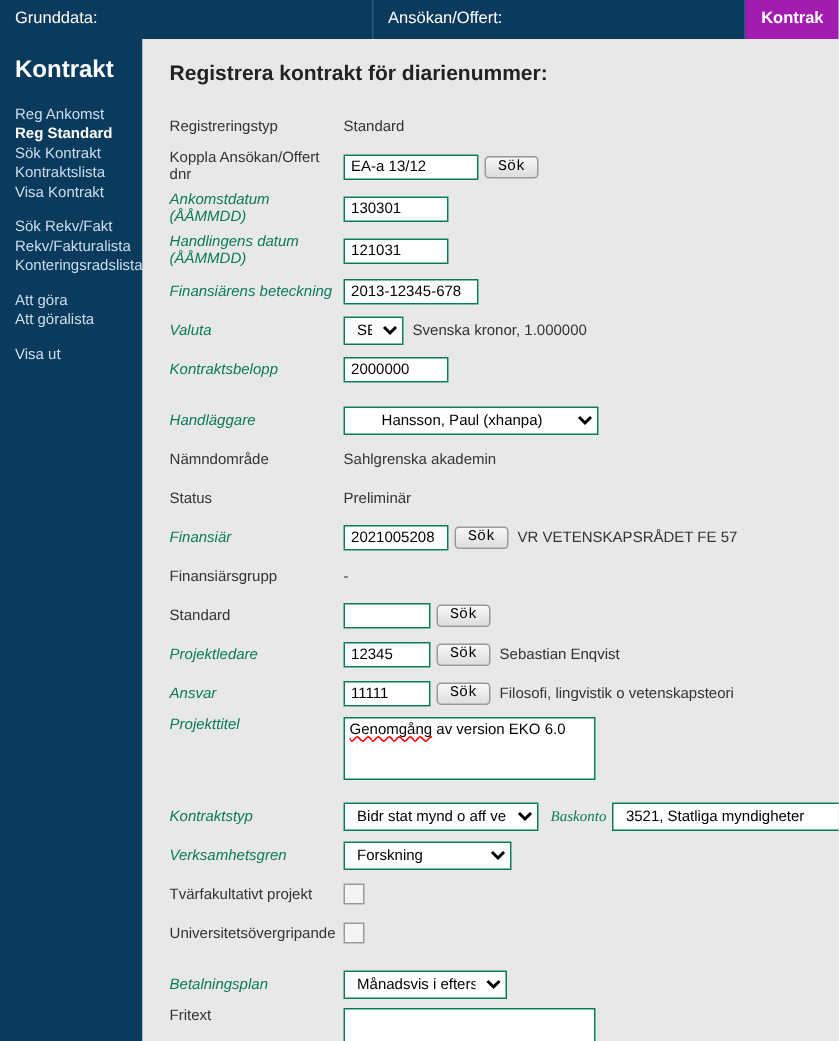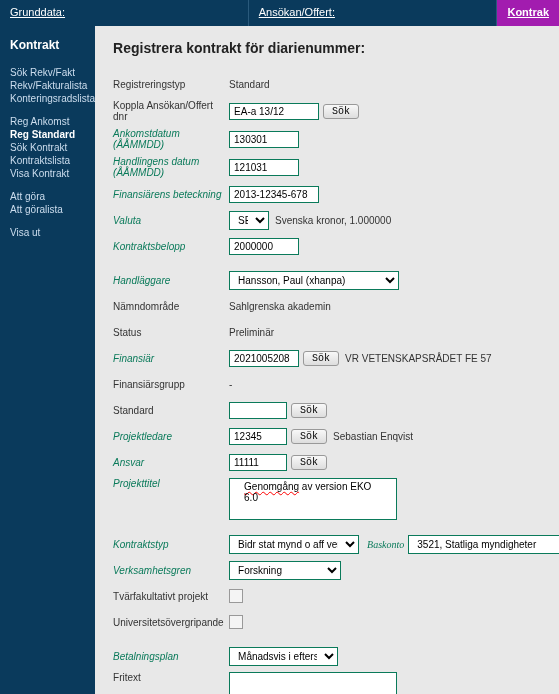--- a/index.html
+++ b/index.html
@@ -1,40 +1,40 @@
 <!DOCTYPE html>
 <html><head>
 <meta charset="utf-8">
 <style>
   * { box-sizing: border-box; margin: 0; padding: 0; }
   body { font-family: Arial, sans-serif; font-size: 11px; background: #e8e8e8; width: 559px; }
   .topbar { display: flex; background: #0a3a5c; color: #fff; height: 26px; }
-  .topbar-item { padding: 6px 10px; border-right: 1px solid #2a5a7c; flex: 1; text-decoration: underline; }
+  .topbar-item { padding: 6px 10px; border-right: 1px solid #2a5a7c; flex: 1; }
   .topbar-item.last { flex: 0 0 50px; text-align: left; font-weight: bold; border-right: none; background: #a21caf; }
   .layout { display: flex; }
   .sidebar { width: 120px; background: #0a3a5c; color: #ddd; min-height: 668px; padding-top: 8px; }
   .sidebar-group { margin: 0 0 10px 10px; }
-  .sidebar-title { font-weight: bold; color: #fff; padding: 4px 0; font-size: 12px; }
+  .sidebar-title { font-weight: bold; color: #fff; padding: 4px 0; font-size: 16px; }
   .sidebar-link { display: block; color: #cde; padding: 1px 0; font-size: 10px; cursor: pointer; }
   .sidebar-link.active { font-weight: bold; color: #fff; }
   .main { flex: 1; background: #e8e8e8; padding: 14px 10px 16px 18px; }
   .main h2 { font-size: 14px; font-weight: bold; color: #222; margin-bottom: 18px; }
   .row { display: flex; align-items: center; margin-bottom: 6px; min-height: 20px; }
   .lbl { width: 116px; color: #333; font-size: 10px; }
   .lbl.green { color: #0a7a5a; font-style: italic; }
   .val { font-size: 10px; color: #333; }
   input[type="text"], textarea, select {
     font-family: Arial; font-size: 10px; padding: 2px 4px;
     border: 1px solid #0a7a5a; background: #fff;
   }
   .w-mid { width: 90px; }
   .w-70 { width: 70px; }
   .w-60 { width: 58px; }
   .w-sm { width: 40px; }
-  .w-sel { width: 170px; }
+  .w-sel { width: 170px; text-align: center; }
   .w-bask { width: 170px; }
   select { background: #fff; }
   .btn {
     font-family: Liberation Mono, monospace; font-size: 10px; padding: 1px 8px;
     background: linear-gradient(#f8f8f8,#ddd); border: 1px solid #999;
     border-radius: 3px; cursor: pointer; margin-left: 4px;
   }
   textarea { width: 168px; height: 42px; resize: none; }
   .ta-sm { height: 50px; }
   .after { font-size: 10px; color: #333; margin-left: 6px; }
@@ -51,30 +51,30 @@
   <div class="topbar-item">Ansökan/Offert:</div>
   <div class="topbar-item last">Kontrak</div>
 </div>
 
 <div class="layout">
   <div class="sidebar">
     <div class="sidebar-group">
       <div class="sidebar-title">Kontrakt</div>
     </div>
     <div class="sidebar-group">
-      <span class="sidebar-link">Sök Rekv/Fakt</span>
-      <span class="sidebar-link">Rekv/Fakturalista</span>
-      <span class="sidebar-link">Konteringsradslista</span>
-    </div>
-    <div class="sidebar-group">
       <span class="sidebar-link">Reg Ankomst</span>
       <span class="sidebar-link active">Reg Standard</span>
       <span class="sidebar-link">Sök Kontrakt</span>
       <span class="sidebar-link">Kontraktslista</span>
       <span class="sidebar-link">Visa Kontrakt</span>
+    </div>
+    <div class="sidebar-group">
+      <span class="sidebar-link">Sök Rekv/Fakt</span>
+      <span class="sidebar-link">Rekv/Fakturalista</span>
+      <span class="sidebar-link">Konteringsradslista</span>
     </div>
     <div class="sidebar-group">
       <span class="sidebar-link">Att göra</span>
       <span class="sidebar-link">Att göralista</span>
     </div>
     <div class="sidebar-group">
       <span class="sidebar-link">Visa ut</span>
     </div>
   </div>
 
@@ -142,24 +142,25 @@
     <div class="row">
       <div class="lbl green">Projektledare</div>
       <input type="text" class="w-60" value="12345" style="">
       <button class="btn">Sök</button>
       <span class="after">Sebastian Enqvist</span>
     </div>
     <div class="row">
       <div class="lbl green">Ansvar</div>
       <input type="text" class="w-60" value="11111" style="">
       <button class="btn">Sök</button>
+      <span class="after">Filosofi, lingvistik o vetenskapsteori</span>
     </div>
     <div class="row" style="align-items:flex-start">
       <div class="lbl green">Projekttitel</div>
-      <div style="width:168px;height:42px;border:1px solid #0a7a5a;background:#fff;padding:2px 14px;font-size:10px"><span class="err">Genomgång</span><span> av version EKO 6.0</span></div>
+      <div style="width:168px;height:42px;border:1px solid #0a7a5a;background:#fff;padding:2px 3px;font-size:10px"><span class="err">Genomgång</span><span> av version EKO 6.0</span></div>
     </div>
     <div class="spacer"></div>
     <div class="row">
       <div class="lbl green">Kontraktstyp</div>
       <select style="width:130px"><option>Bidr stat mynd o aff verk</option></select>
       <span class="bask-lbl">Baskonto</span>
       <select class="w-bask"><option>3521, Statliga myndigheter</option></select>
     </div>
     <div class="row">
       <div class="lbl green">Verksamhetsgren</div>

